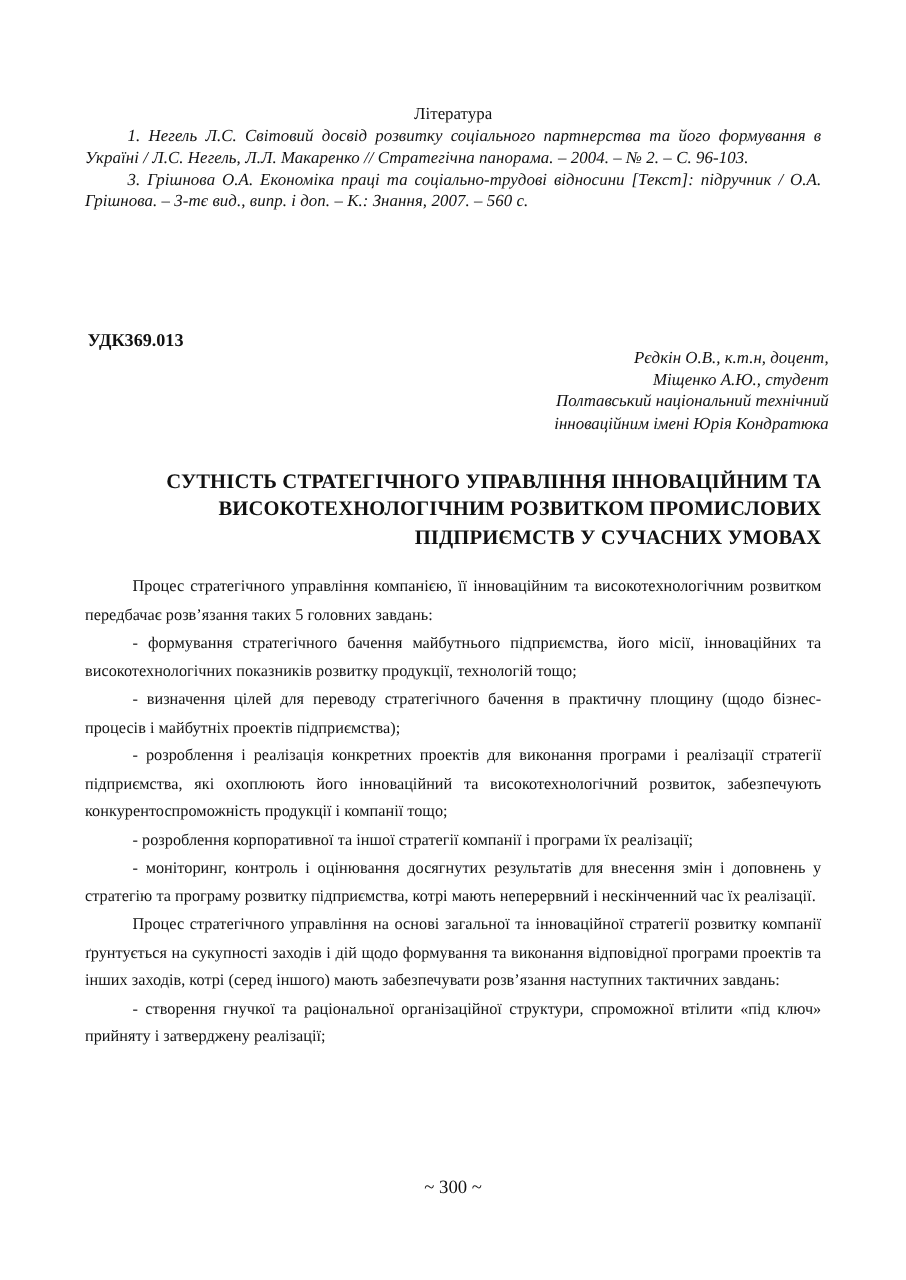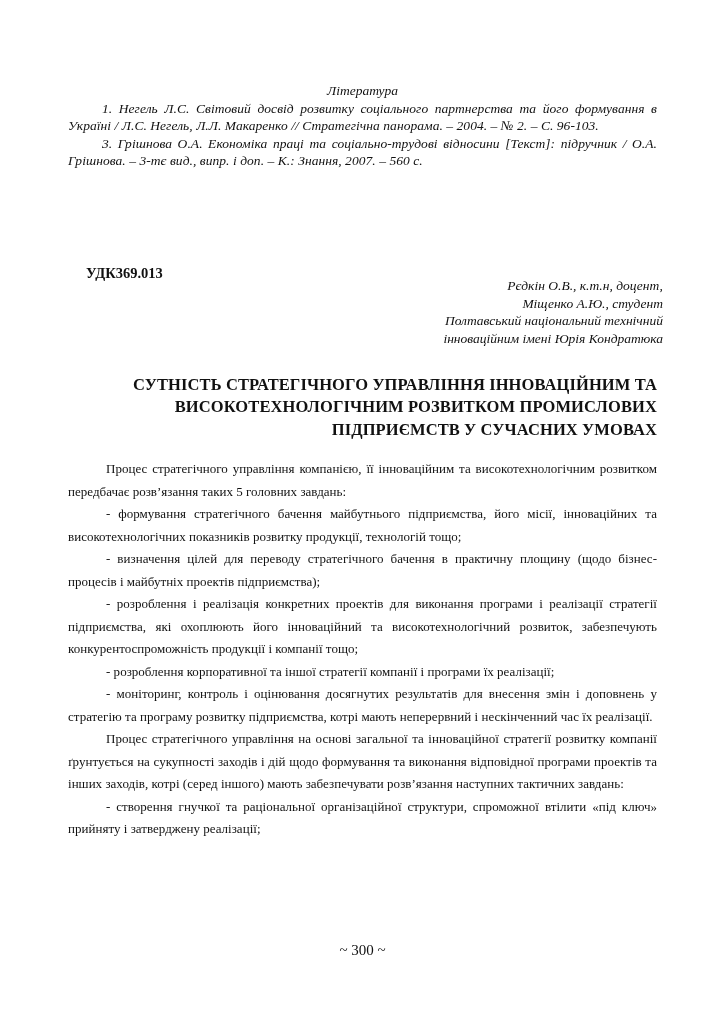--- a/index.html
+++ b/index.html
@@ -29,21 +29,20 @@
 
   
   .refs {
     position: absolute;
     left: 68px;
     top: 82px;
     width: 589px;
   }
   .refs-heading {
     text-align: center;
-    font-style: italic;
     font-size: 13.5px;
     line-height: 17px;
     margin: 0 0 1px 0;
   }
   .ref-item {
     font-style: italic;
     font-size: 13.5px;
     line-height: 17.4px;
     text-align: justify;
     text-indent: 34px;
@@ -52,21 +51,20 @@
   }
 
   
   .udk {
     position: absolute;
     left: 70px;
     top: 264px;
     font-weight: bold;
     font-size: 14.5px;
     line-height: 18px;
-    margin-left: 16px;
   }
 
   
   .authors {
     position: absolute;
     left: 388px;
     top: 277px;
     width: 275px;
   }
   .authors div {

